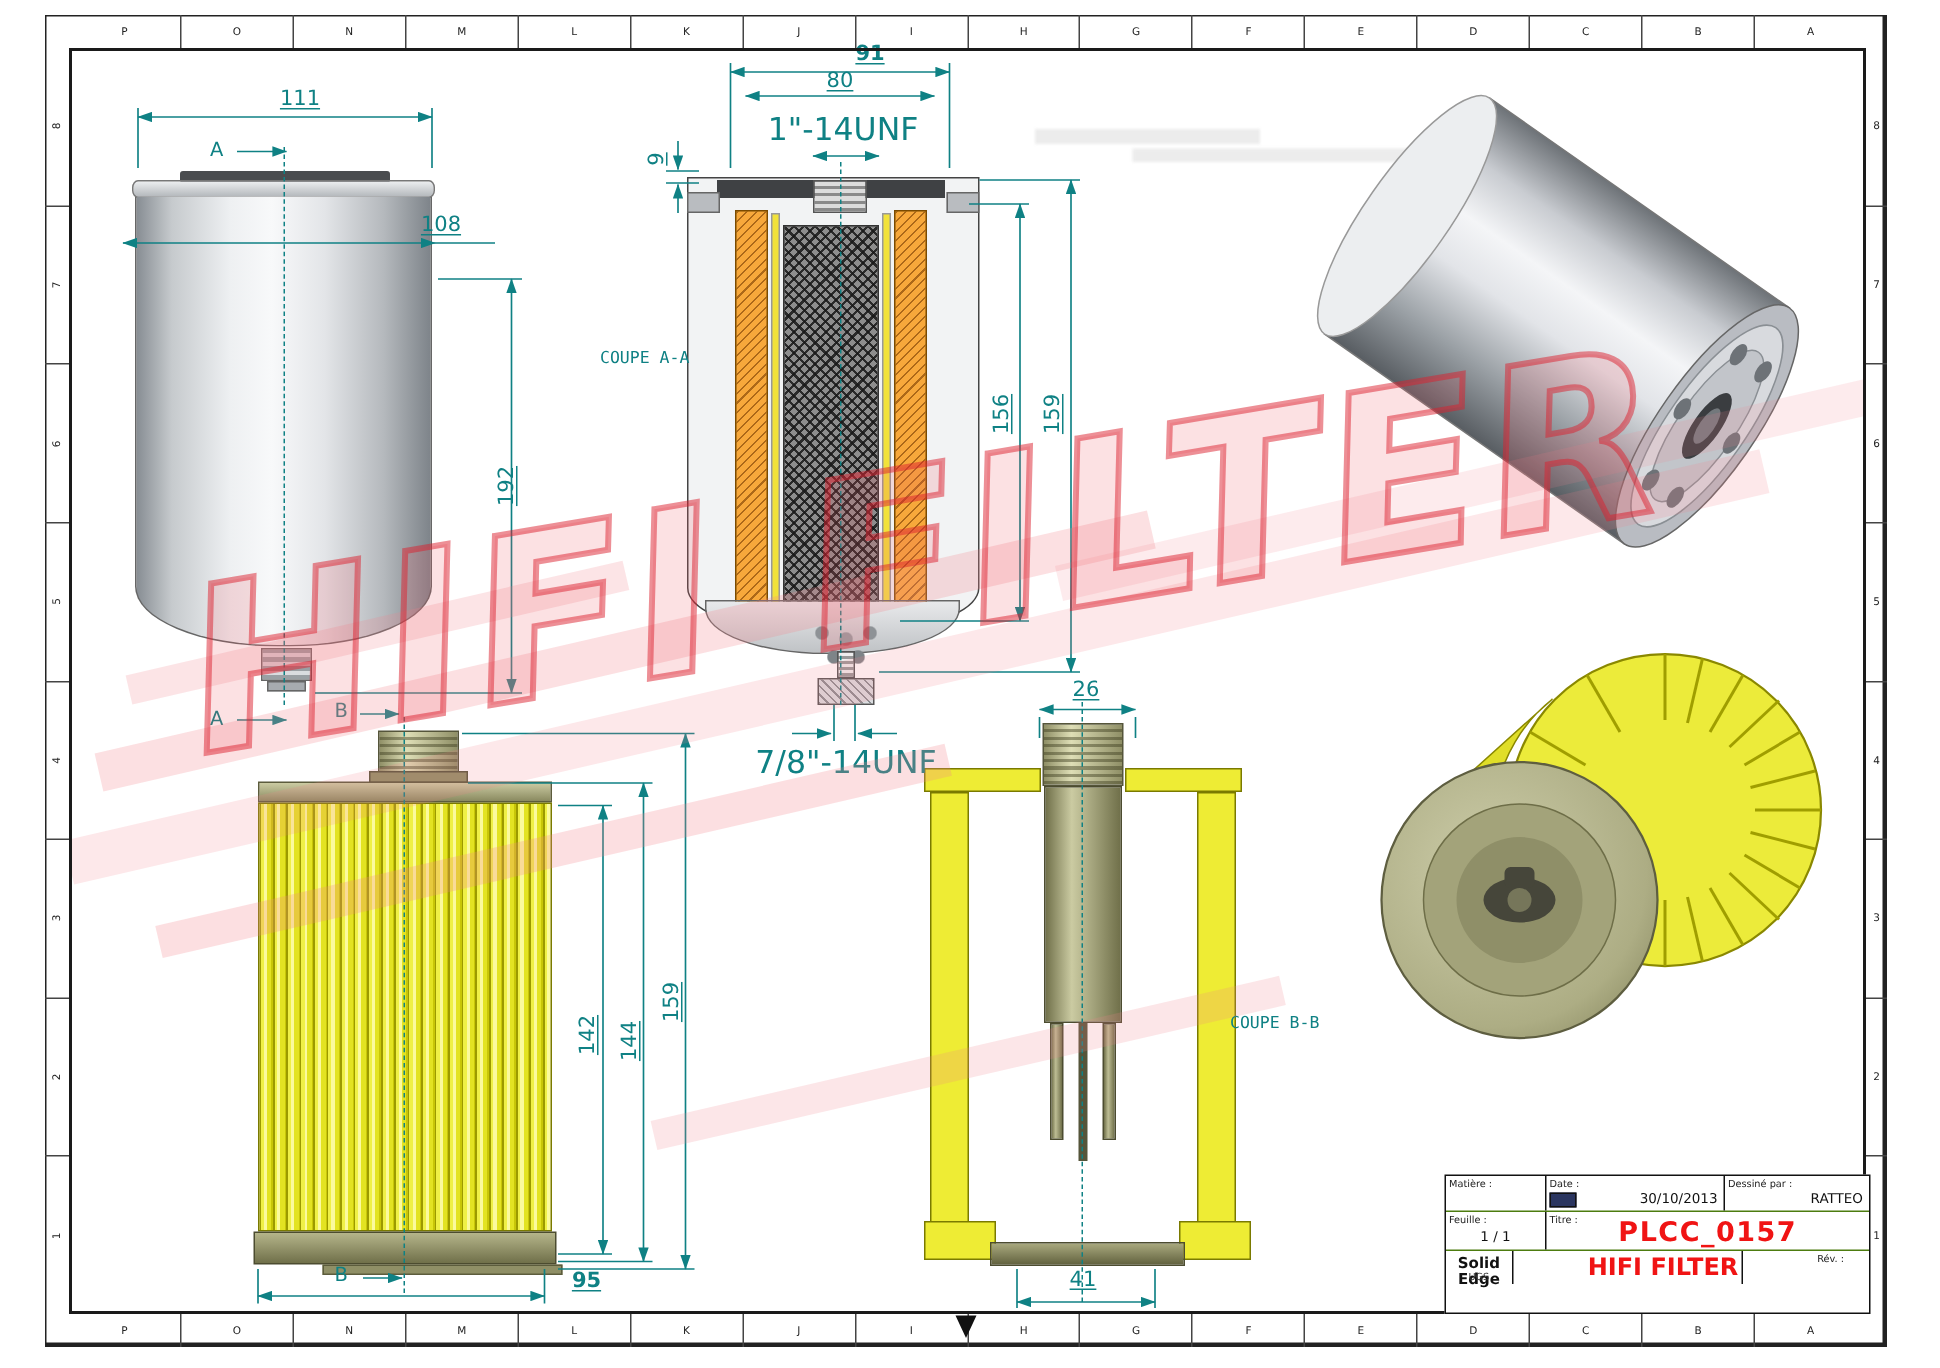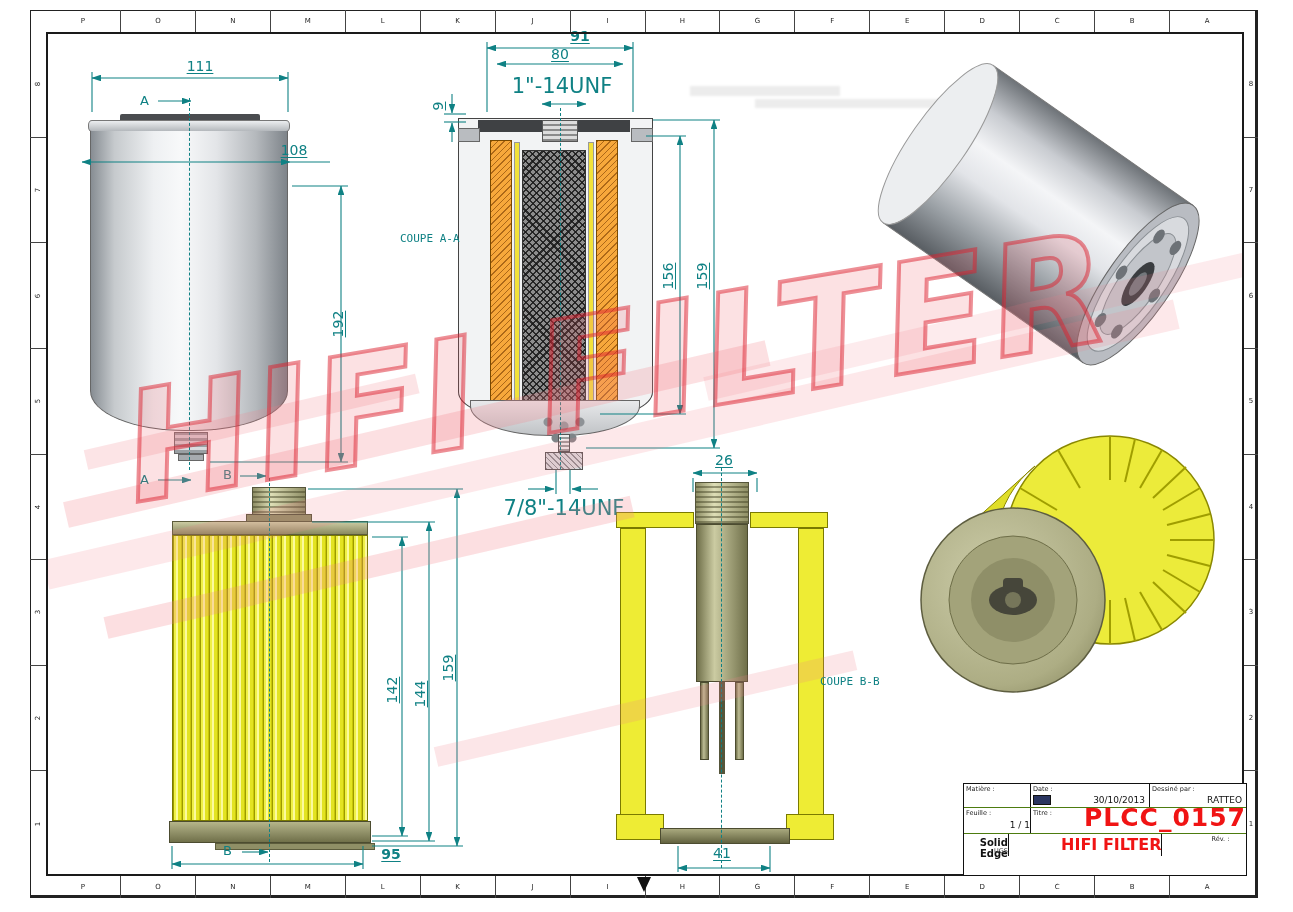--- a/index.html
+++ b/index.html
@@ -107,22 +107,22 @@
   .smudge{position:absolute;background:rgba(120,120,120,0.14);filter:blur(1px);z-index:1;}
   
   #tb{position:absolute;left:963px;top:783px;width:282px;height:91px;background:#fff;
       border:1.5px solid #111;z-index:8;font-size:6.5px;color:#111;}
   #tb .row{display:flex;border-bottom:1px solid #4d7c0f;}
   #tb .row:last-child{border-bottom:none;gap:47px;}
   #tb .cell{position:relative;border-right:1px solid #111;box-sizing:border-box;}
   #tb .cell:last-child{border-right:none;}
   #tb .lbl{position:absolute;left:2px;top:1px;color:#222;}
   .tb-val{position:absolute;right:4px;bottom:2px;font-size:9px;}
-  .tb-center{position:absolute;left:0;right:0;text-align:right;}
-  #tb-part{color:#f01414;font-size:25px;font-weight:bold;letter-spacing:1px;bottom:1px;}
+  .tb-center{position:absolute;left:0;right:0;text-align:center;}
+  #tb-part{color:#f01414;font-size:18px;font-weight:bold;letter-spacing:1px;bottom:1px;}
   #tb-web{color:#bdbdbd;font-size:13px;letter-spacing:1px;bottom:4px;}
   #tb-company{color:#f01414;font-size:16px;font-weight:bold;bottom:2px;}
   #tb-app{font-size:10px;font-weight:bold;top:3px;}
   #tb-vendor{font-size:6.5px;bottom:1px;color:#333;}
   #tb-badge{position:absolute;left:2px;bottom:2px;width:16px;height:8px;background:#2a3560;border:1px solid #111;}
 </style>
 </head>
 <body>
 
 <div id="stage">

